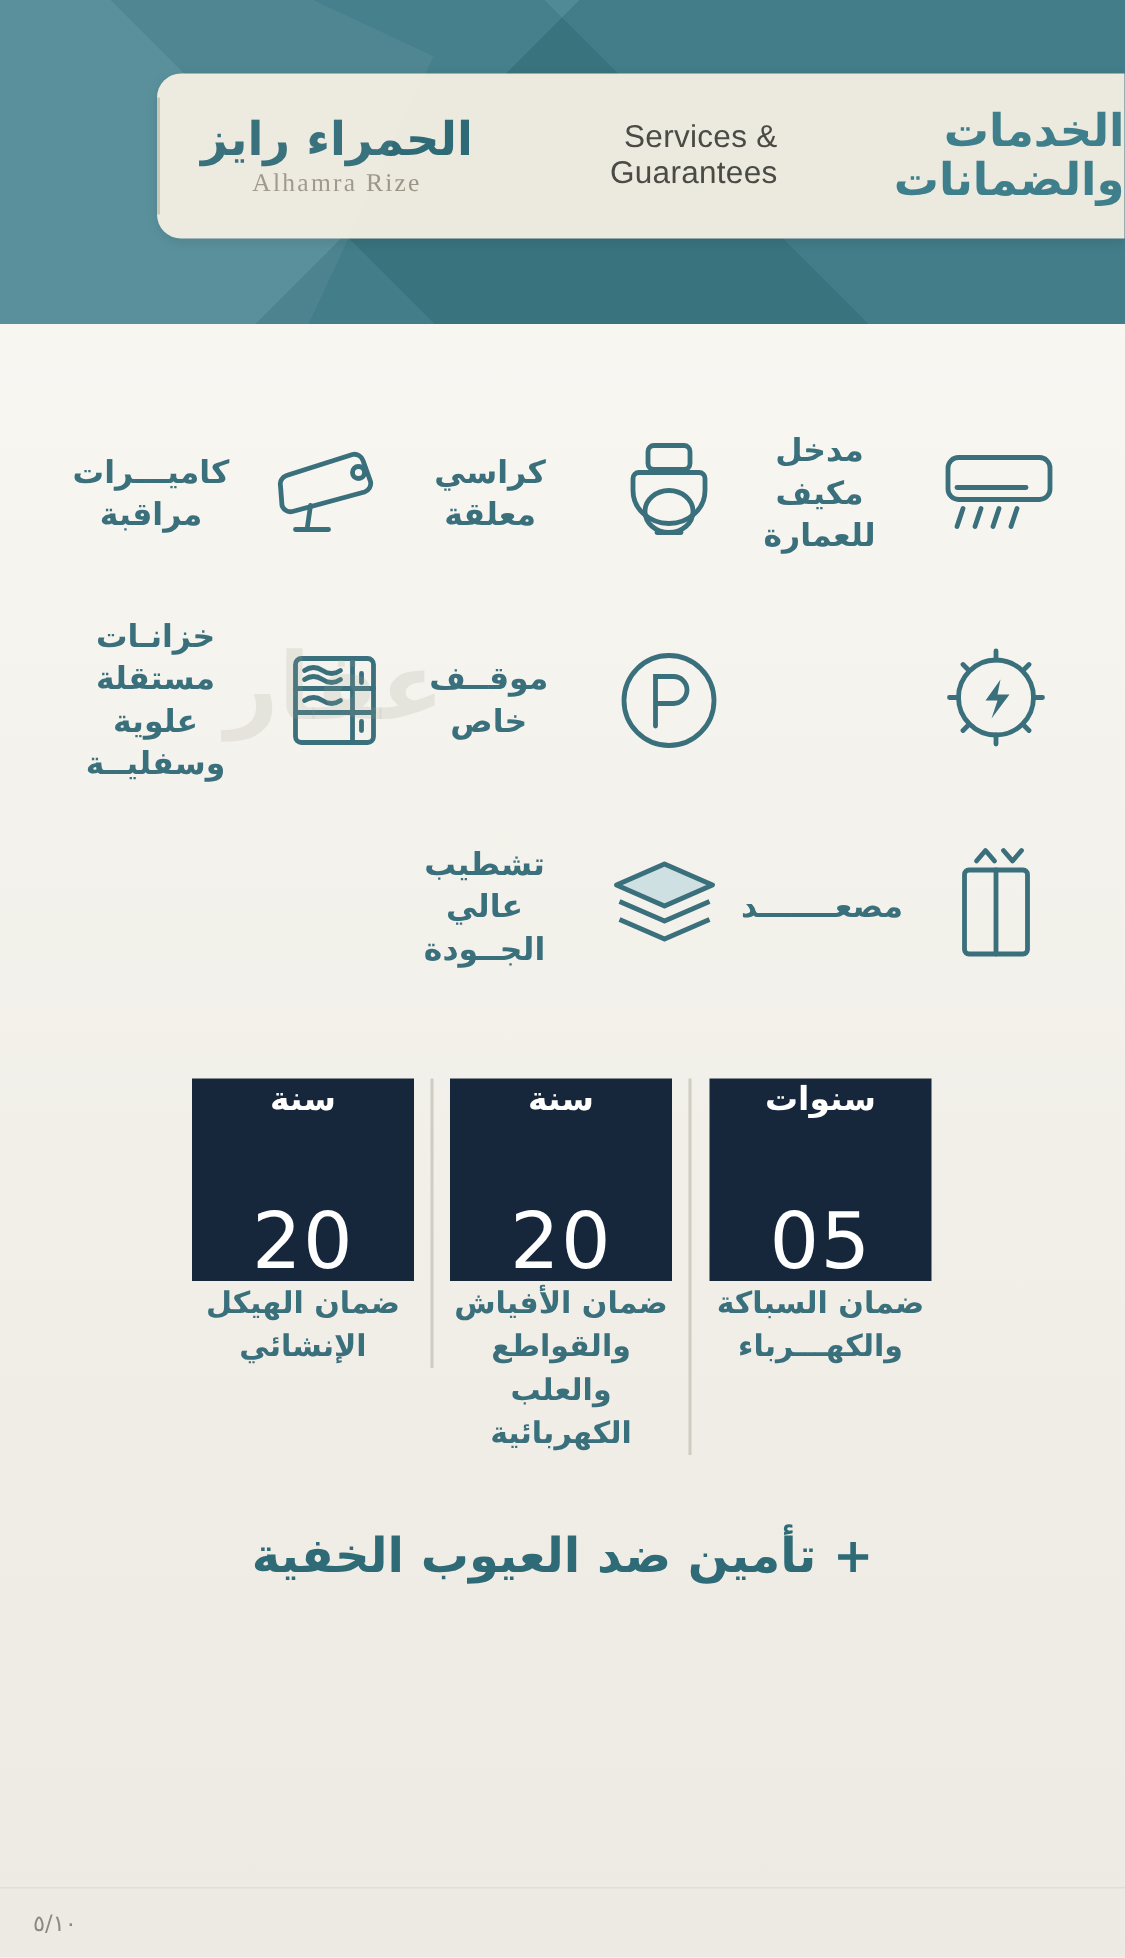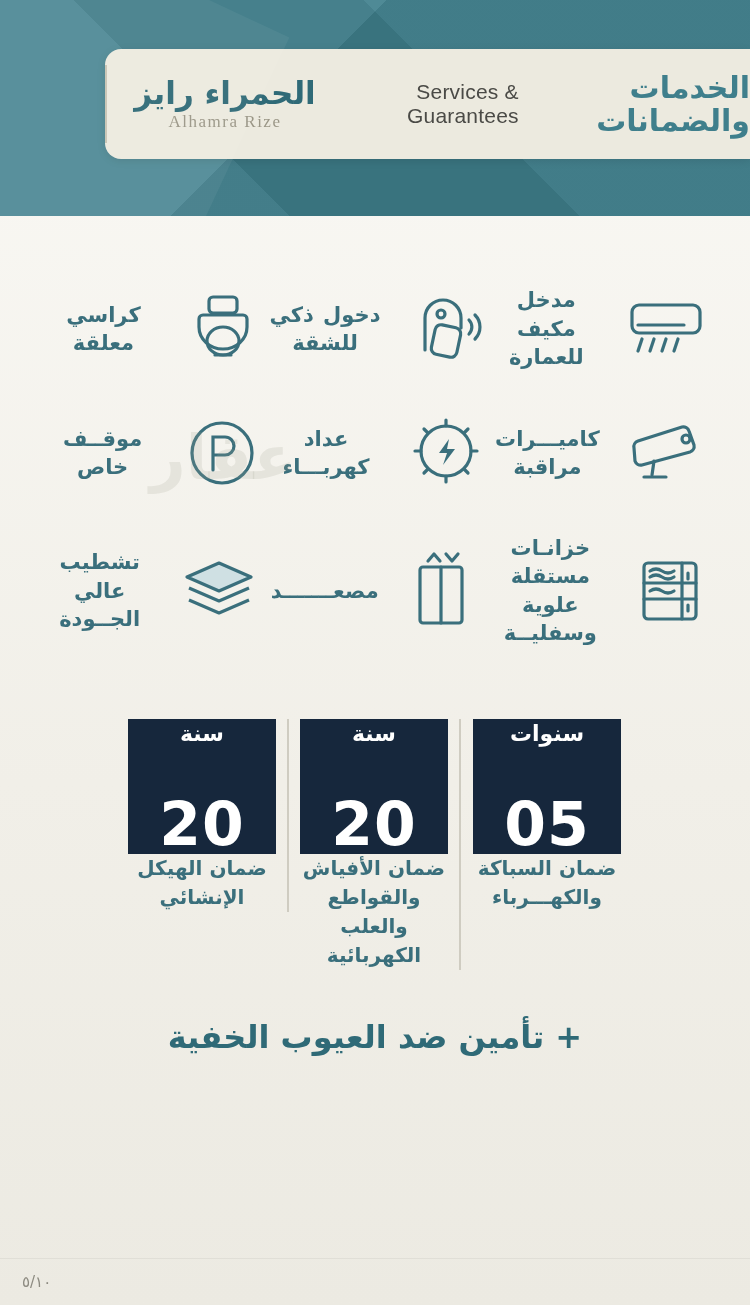--- a/index.html
+++ b/index.html
@@ -173,22 +173,22 @@
     justify-content: space-between;
     gap: 2px;
   }
   .w-unit {
     font-size: 22px;
     font-weight: bold;
     line-height: 1;
     margin-top: 4px;
   }
   .w-num {
-    font-size: 60px;
-    font-weight: bold;
+    font-size: 52px;
+    font-weight: normal;
     line-height: 1;
     letter-spacing: 1px;
     font-family: "DejaVu Sans", sans-serif;
   }
   .w-label {
     font-size: 20px;
     font-weight: bold;
     color: #3a6f7c;
     text-align: center;
     line-height: 1.45;
@@ -249,32 +249,20 @@
           <line x1="16" y1="32" x2="62" y2="32"></line>
           <line x1="20" y1="46" x2="16" y2="58"></line>
           <line x1="32" y1="46" x2="28" y2="58"></line>
           <line x1="44" y1="46" x2="40" y2="58"></line>
           <line x1="56" y1="46" x2="52" y2="58"></line>
         </svg>
       </div>
       <div class="feature-label">مدخل مكيف للعمارة</div>
     </div>
 
-    <div class="feature">
-      <div class="feature-icon">
-        <svg width="84" height="78" viewBox="0 0 84 78" fill="none" stroke="#3a6f7c" stroke-width="3.2" stroke-linecap="round">
-          <path d="M22 60 L22 28 C22 18 30 10 40 10 C50 10 58 18 58 28 L58 38"></path>
-          <rect x="30" y="36" width="26" height="30" rx="6" transform="rotate(12 43 51)"></rect>
-          <circle cx="38" cy="24" r="4"></circle>
-          <path d="M66 30 a10 10 0 0 1 0 14"></path>
-          <path d="M72 25 a17 17 0 0 1 0 24"></path>
-        </svg>
-      </div>
-      <div class="feature-label">دخول ذكي للشقة</div>
-    </div>
 
     <div class="feature">
       <div class="feature-icon">
         <svg width="76" height="80" viewBox="0 0 76 80" fill="none" stroke="#3a6f7c" stroke-width="3.2" stroke-linecap="round">
           <rect x="24" y="8" width="28" height="16" rx="4"></rect>
           <path d="M18 26 h40 a4 4 0 0 1 4 4 v8 a24 22 0 0 1 -48 0 v-8 a4 4 0 0 1 4 -4 z"></path>
           <ellipse cx="38" cy="52" rx="16" ry="14"></ellipse>
           <path d="M30 66 h16"></path>
         </svg>
       </div>
@@ -295,21 +283,20 @@
 
     <div class="feature">
       <div class="feature-icon">
         <svg width="82" height="76" viewBox="0 0 82 76" fill="none" stroke="#3a6f7c" stroke-width="3.2" stroke-linecap="round" stroke-linejoin="round">
           <circle cx="41" cy="36" r="25"></circle>
           <path d="M41 11 v-6 M66 36 h6 M41 61 v6 M16 36 h-6"></path>
           <path d="M23 18 l-4 -4 M59 18 l4 -4 M59 54 l4 4 M23 54 l-4 4"></path>
           <path d="M44 24 L34 38 h8 L38 50 L50 34 h-8 z" fill="#3a6f7c" stroke="none"></path>
         </svg>
       </div>
-      <div class="feature-label">عداد كهربـــاء</div>
     </div>
 
     <div class="feature">
       <div class="feature-icon">
         <svg width="80" height="80" viewBox="0 0 80 80" fill="none" stroke="#3a6f7c" stroke-width="3.2" stroke-linecap="round">
           <circle cx="40" cy="40" r="30"></circle>
           <path d="M31 57 V24 h12 a9 9 0 0 1 0 18 h-12"></path>
         </svg>
       </div>
       <div class="feature-label">موقــف خاص</div>

